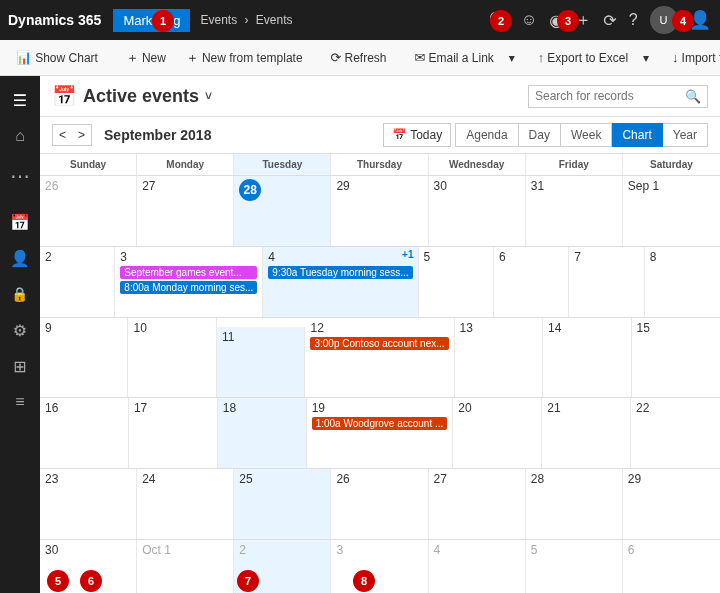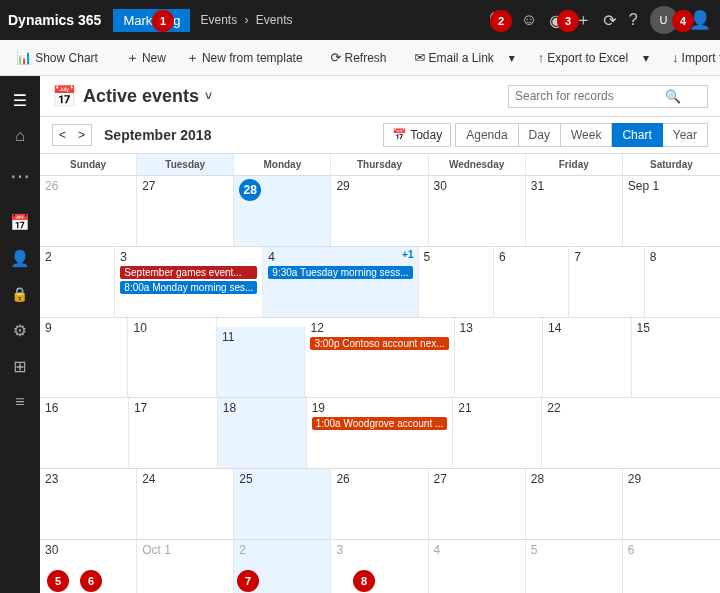--- a/index.html
+++ b/index.html
@@ -157,21 +157,21 @@
     .view-title-dropdown {
       font-size: 12px;
       color: #555;
       cursor: pointer;
     }
     .search-box {
       display: flex;
       align-items: center;
       border: 1px solid #ccc;
       padding: 3px 6px;
-      width: 200px;
+      width: 180px;
     }
     .search-box input {
       border: none;
       outline: none;
       font-size: 12px;
       width: 150px;
       color: #333;
     }
     .search-box-icon { color: #666; font-size: 13px; }
 
@@ -303,21 +303,21 @@
       margin-top: 2px;
       padding: 1px 4px;
       font-size: 10px;
       border-radius: 2px;
       overflow: hidden;
       text-overflow: ellipsis;
       white-space: nowrap;
       color: white;
       cursor: pointer;
     }
-    .event-green { background: #b91c1c; }
+    .event-green { background: #d946ef; }
     .event-blue { background: #0078d4; }
     .event-orange { background: #d83b01; }
 
     
     .annotation-circle {
       position: absolute;
       width: 22px;
       height: 22px;
       border-radius: 50%;
       background: #c00;
@@ -462,22 +462,22 @@
             <div class="cal-view-tab">Week</div>
             <div class="cal-view-tab active">Chart</div>
             <div class="cal-view-tab">Year</div>
           </div>
         </div>
       </div>
 
       <div class="calendar-grid">
         <div class="cal-header-row">
           <div class="cal-header-cell">Sunday</div>
+          <div class="cal-header-cell">Monday</div>
           <div class="cal-header-cell" style="background:#e8f4ff;">Tuesday</div>
-          <div class="cal-header-cell">Monday</div>
           <div class="cal-header-cell">Thursday</div>
           <div class="cal-header-cell">Wednesday</div>
           <div class="cal-header-cell">Friday</div>
           <div class="cal-header-cell">Saturday</div>
         </div>
         <div class="cal-body" id="cal-body">
             <div class="cal-week-row">
               <div class="cal-day-cell">
                 <div class="cal-day-number other-month">26</div>
               </div>
@@ -559,20 +559,23 @@
                 <div class="cal-day-number">17</div>
               </div>
               <div class="cal-day-cell" style="background: rgb(232, 244, 255);">
                 <div class="cal-day-number">18</div>
               </div>
               <div class="cal-day-cell">
                 <div class="cal-day-number">19</div>
                 <div class="cal-event event-orange">1:00a Woodgrove account ...</div>
               </div>
               <div class="cal-day-cell">
+                <div class="cal-day-number">20</div>
+              </div>
+              <div class="cal-day-cell">
                 <div class="cal-day-number">21</div>
               </div>
               <div class="cal-day-cell">
                 <div class="cal-day-number">22</div>
               </div>
             </div>
             <div class="cal-week-row">
               <div class="cal-day-cell">
                 <div class="cal-day-number">23</div>
               </div>

